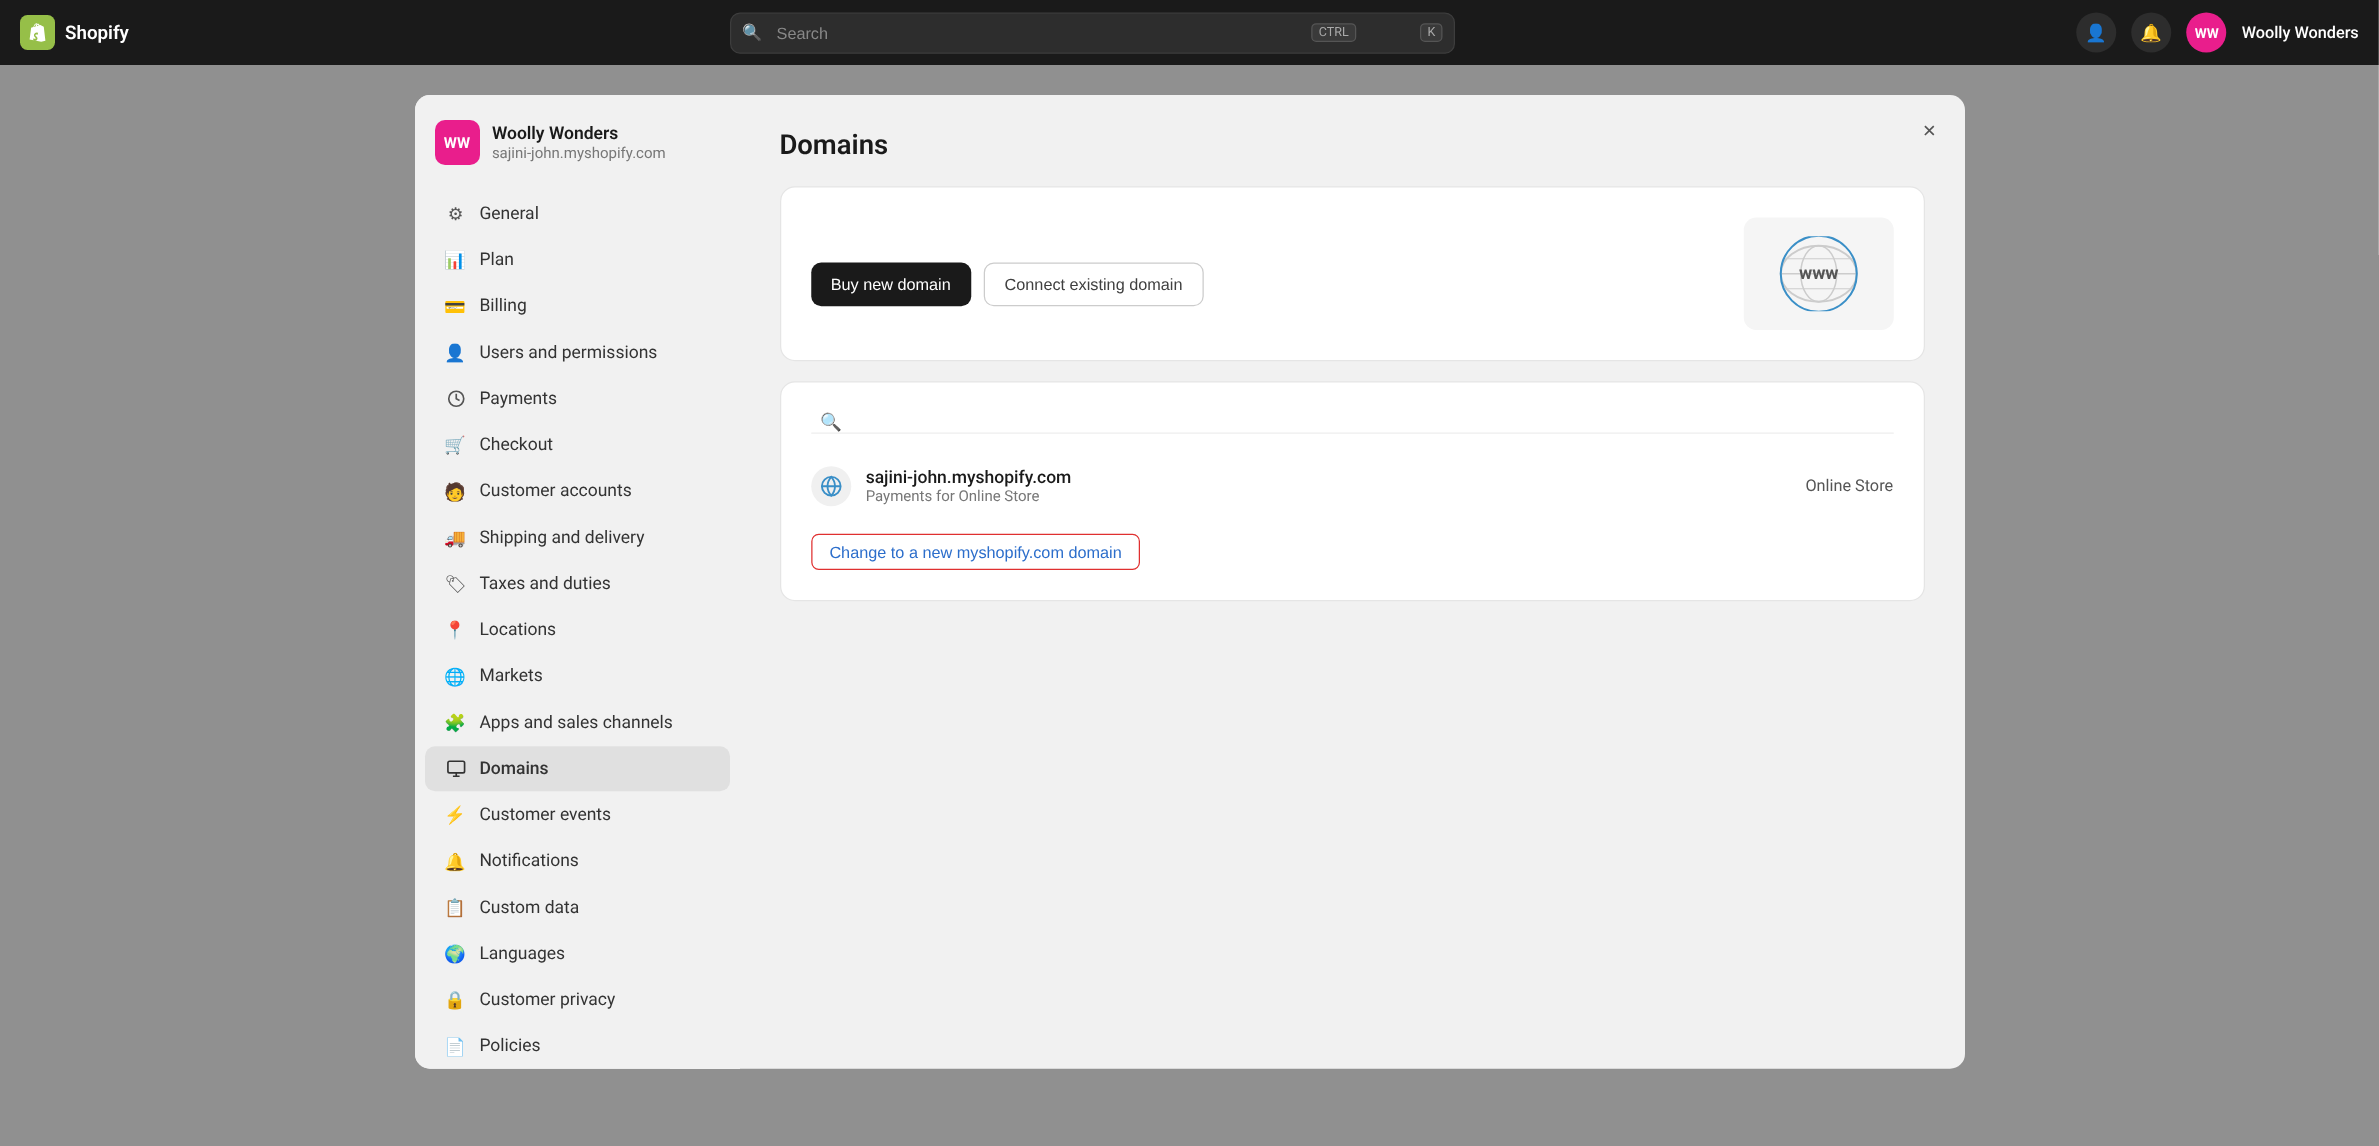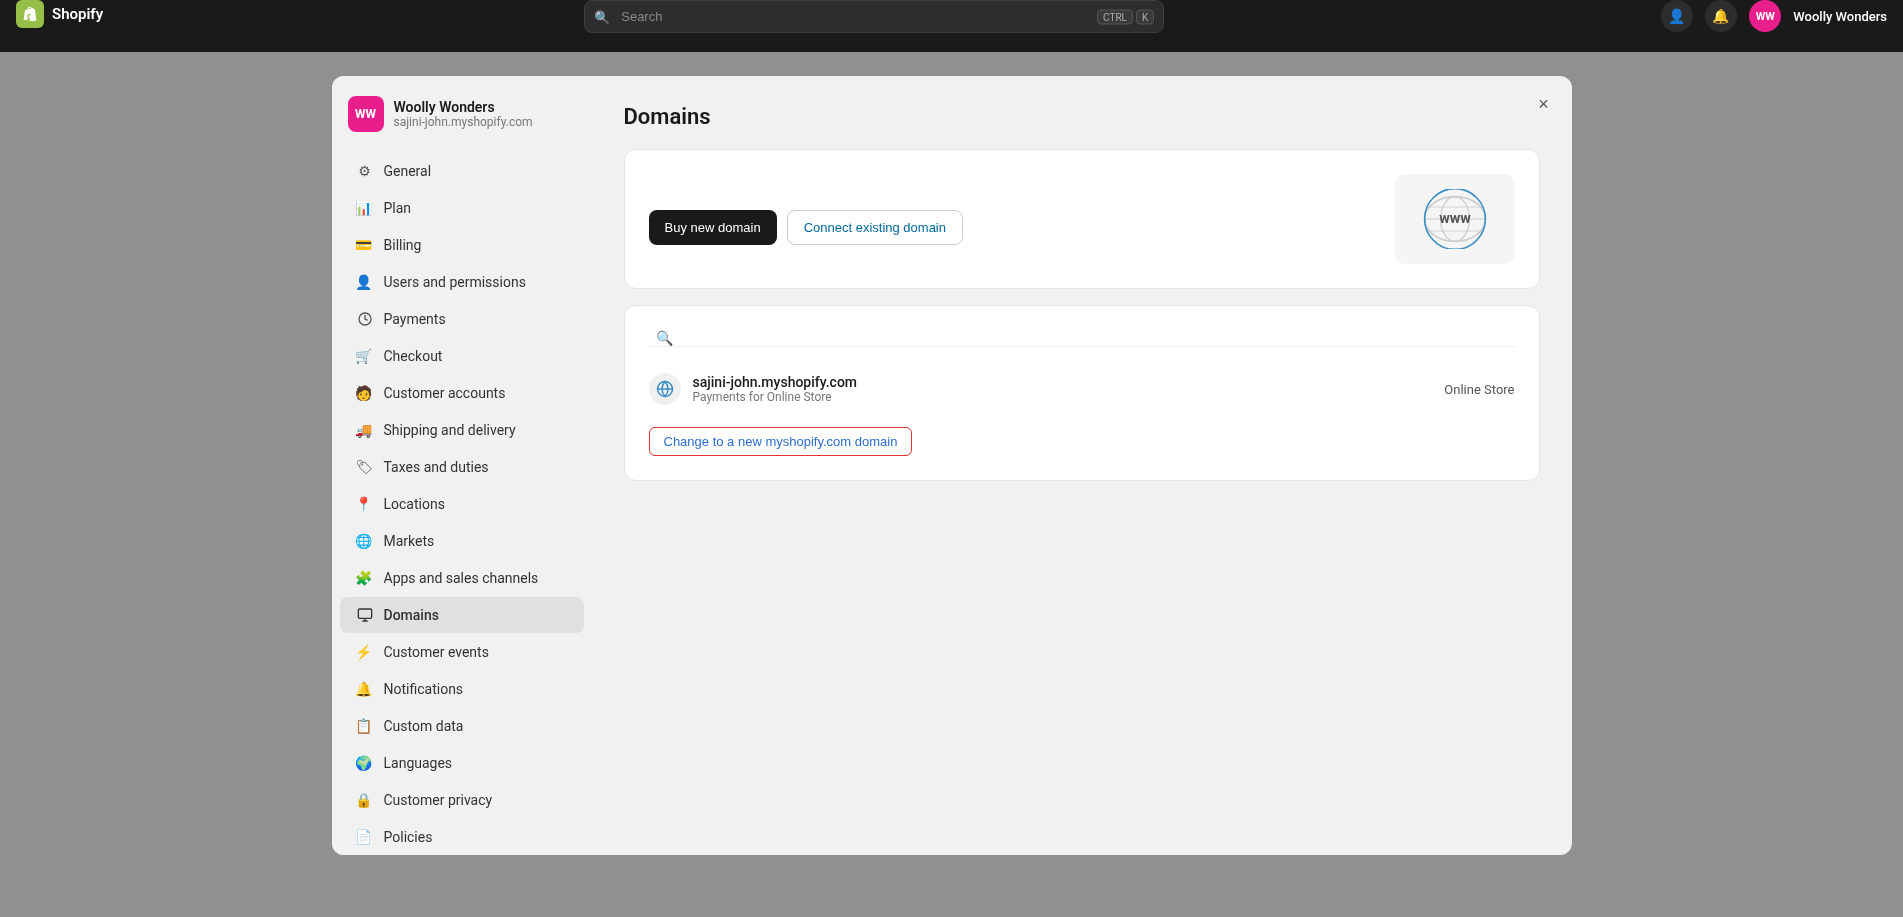--- a/index.html
+++ b/index.html
@@ -3,21 +3,21 @@
   <meta charset="utf-8">
   <style>
     * { box-sizing: border-box; margin: 0; padding: 0; }
     body { font-family: -apple-system, BlinkMacSystemFont, 'Segoe UI', Roboto, sans-serif; background: #f1f1f1; min-height: 100vh; }
 
     
     .topnav {
       background: #1a1a1a;
       height: 52px;
       display: flex;
-      align-items: flex-start;
+      align-items: center;
       padding: 0 16px;
       position: fixed;
       top: 0; left: 0; right: 0;
       z-index: 100;
     }
     .topnav-logo {
       display: flex;
       align-items: center;
       gap: 8px;
       color: white;
@@ -70,20 +70,21 @@
       display: flex;
       gap: 3px;
     }
     .kbd {
       background: #3a3a3a;
       border: 1px solid #555;
       border-radius: 4px;
       color: #aaa;
       font-size: 10px;
       padding: 1px 5px;
+      margin-left: 48px;
     }
     .topnav-right {
       display: flex;
       align-items: center;
       gap: 12px;
       margin-left: 16px;
     }
     .topnav-icon-btn {
       width: 32px;
       height: 32px;
@@ -279,21 +280,21 @@
       color: white;
       border: none;
       border-radius: 8px;
       padding: 9px 16px;
       font-size: 13px;
       font-weight: 500;
       cursor: pointer;
     }
     .btn-secondary {
       background: white;
-      color: #0369a1;
+      color: #404040;
       border: 1px solid #ccc;
       border-radius: 8px;
       padding: 9px 16px;
       font-size: 13px;
       font-weight: 500;
       cursor: pointer;
     }
     .domain-globe-img {
       width: 120px;
       height: 90px;

